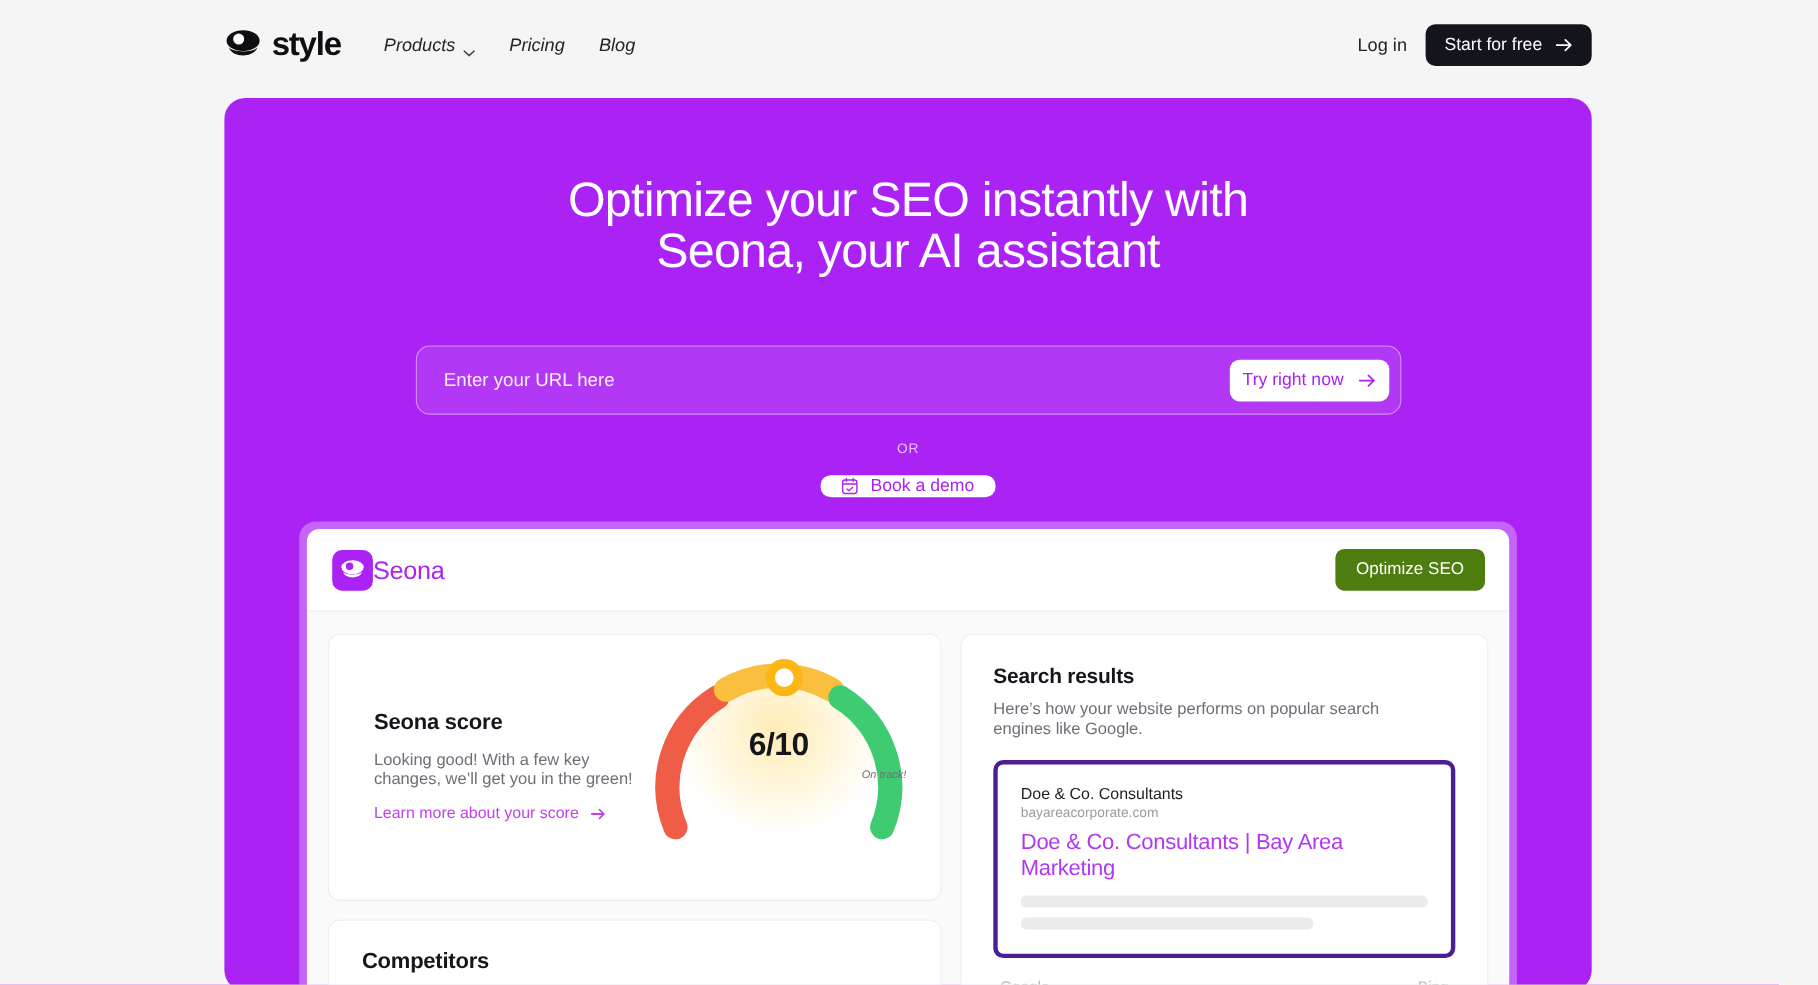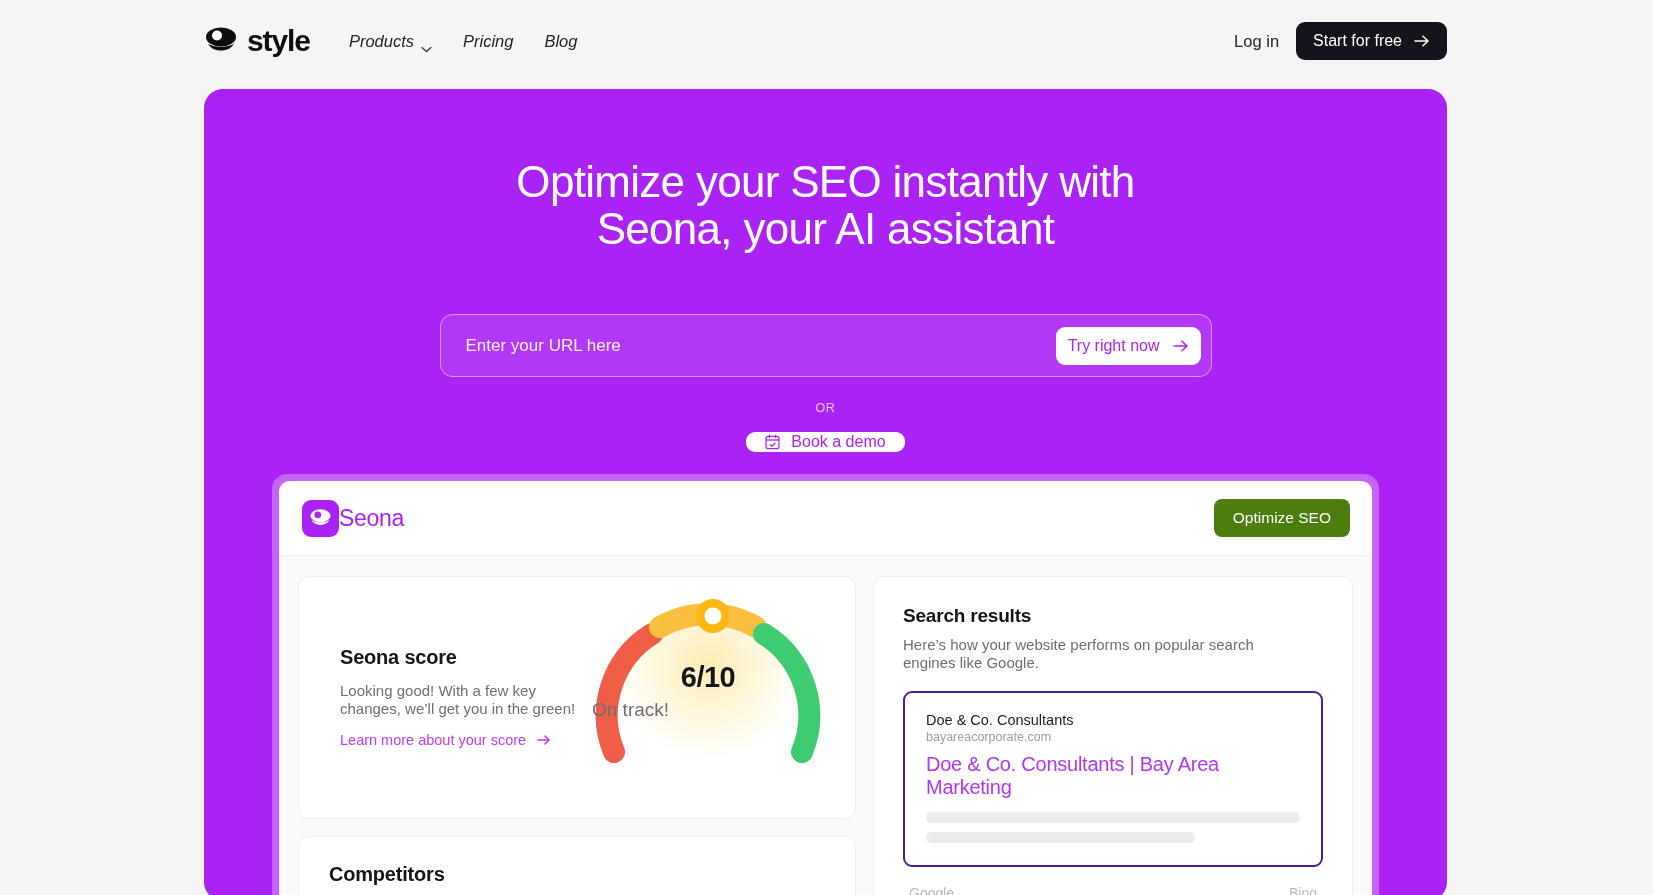--- a/index.html
+++ b/index.html
@@ -86,21 +86,21 @@
     color: #ffffff;
     text-align: center;
     font-size: 44px;
     line-height: 1.07;
     font-weight: 400;
     letter-spacing: -0.7px;
   }
   .hero-title .l2 { display: block; }
 
   .url-bar {
-    width: 772px;
+    width: 896px;
     height: 63px;
     margin: 62px auto 0;
     border: 1.3px solid rgba(255,255,255,0.45);
     border-radius: 13px;
     background: rgba(255,255,255,0.10);
     display: flex;
     align-items: center;
     padding: 0 10px 0 25px;
   }
   .url-input {
@@ -270,23 +270,24 @@
     left: 0; right: 0; top: 72px;
     text-align: center;
     font-size: 29px;
     font-weight: 700;
     color: #15151c;
     letter-spacing: -0.5px;
   }
   .gauge-label {
     position: absolute;
     left: 0; right: 0; top: 110px;
-    text-align: left;
-    font-size: 19px;
+    text-align: right;
+    font-size: 10px;
     color: #6e6e78;
+    font-style: italic;
   }
 
   
   .comp-panel { flex: 1; padding: 26px 0 0 30px; overflow: hidden; }
   .comp-title {
     font-size: 20px;
     font-weight: 700;
     color: #15151c;
     letter-spacing: -0.2px;
   }
@@ -301,21 +302,21 @@
   }
   .sr-sub {
     margin-top: 9px;
     font-size: 15px;
     line-height: 1.2;
     color: #6e6e78;
     max-width: 375px;
   }
   .sr-card {
     margin-top: 19px;
-    border: 2px solid #4c1d95;
+    border: 4px solid #4c1d95;
     border-radius: 9px;
     padding: 19px 21px 22px 21px;
     background: #fff;
   }
   .sr-name { font-size: 14.5px; color: #1d1d24; }
   .sr-url { font-size: 12.5px; color: #9b9ba4; margin-top: 2px; }
   .sr-head {
     margin-top: 9px;
     font-size: 20px;
     color: #b236f2;

